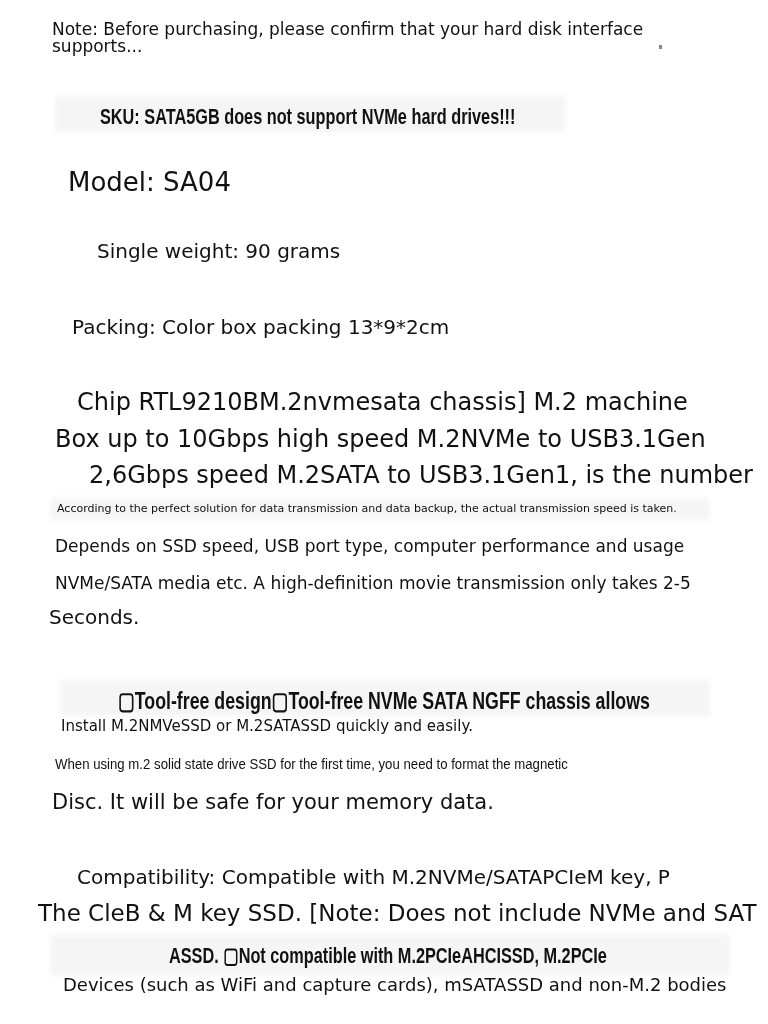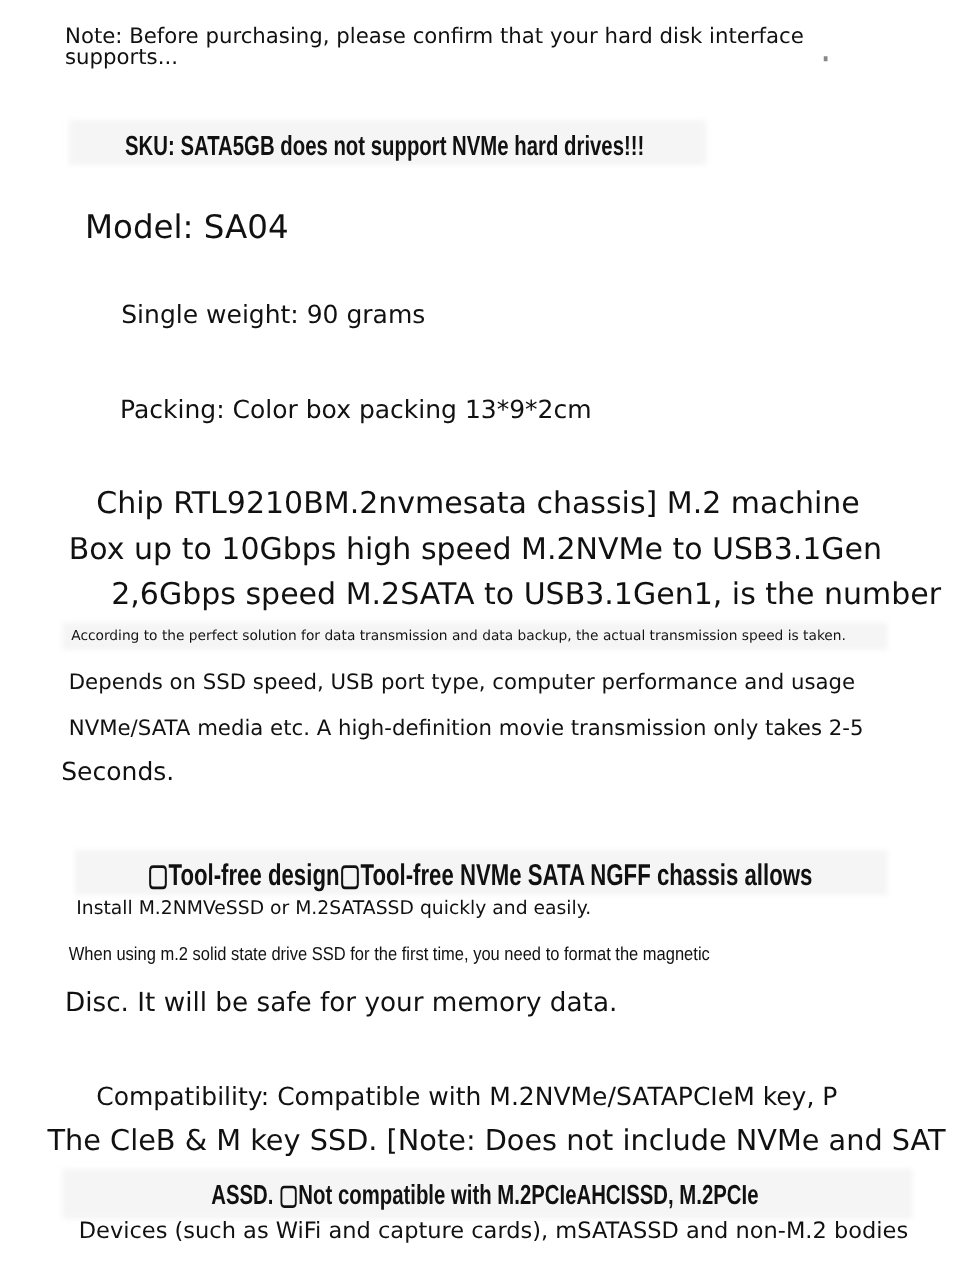--- a/index.html
+++ b/index.html
@@ -5,21 +5,21 @@
     html, body { margin: 0; padding: 0; background: #ffffff; }
     body { width: 768px; height: 1024px; position: relative; overflow: hidden; font-family: "DejaVu Sans", sans-serif; color: #111; }
     .line { position: absolute; white-space: nowrap; line-height: 1; }
     .note { left: 52px; top: 21px; font-size: 17px; line-height: 17px; white-space: normal; width: 640px; }
     .dot { position: absolute; left: 659px; top: 45px; width: 3px; height: 4px; background: #888; }
     .band { position: absolute; background: #f5f5f5; filter: blur(2px); }
     .cond { font-family: "Liberation Sans", sans-serif; font-weight: bold; transform-origin: left top; transform: scaleX(0.74); }
     .sku { left: 100px; top: 106px; font-size: 22px; }
     .model { left: 68px; top: 169px; font-size: 26px; }
     .weight { left: 69px; top: 241px; font-size: 20px; margin-left: 28px; }
-    .pack { left: 72px; top: 317px; font-size: 20px; margin-left: 24px; }
+    .pack { left: 72px; top: 317px; font-size: 20px; }
     .chip1 { left: 77px; top: 390px; font-size: 24px; }
     .chip2 { left: 55px; top: 427px; font-size: 24px; }
     .chip3 { left: 53px; top: 463px; font-size: 24px; margin-left: 36px; }
     .small { left: 57px; top: 503px; font-size: 11px; }
     .dep1 { left: 55px; top: 538px; font-size: 17px; }
     .dep2 { left: 55px; top: 575px; font-size: 17px; }
     .dep3 { left: 49px; top: 607px; font-size: 20px; }
     .tool { left: 118px; top: 689px; font-size: 24px; }
     .inst { left: 61px; top: 719px; font-size: 15px; }
     .when { left: 55px; top: 756px; font-size: 15px; }

